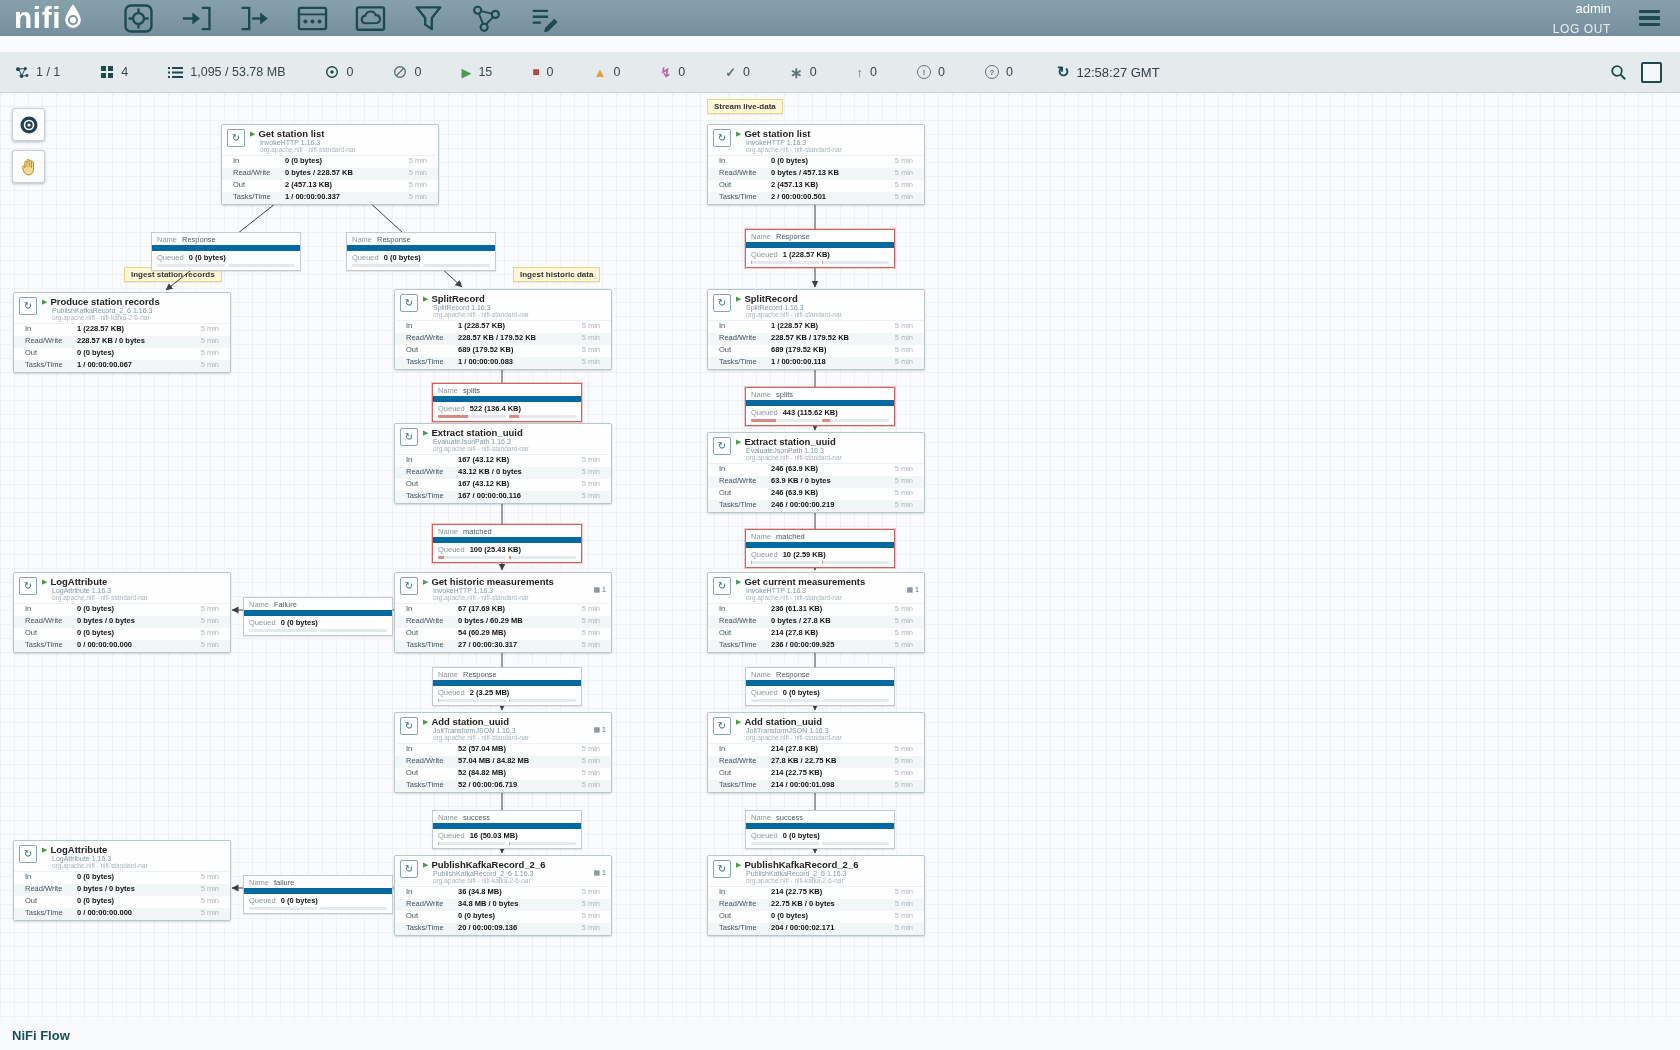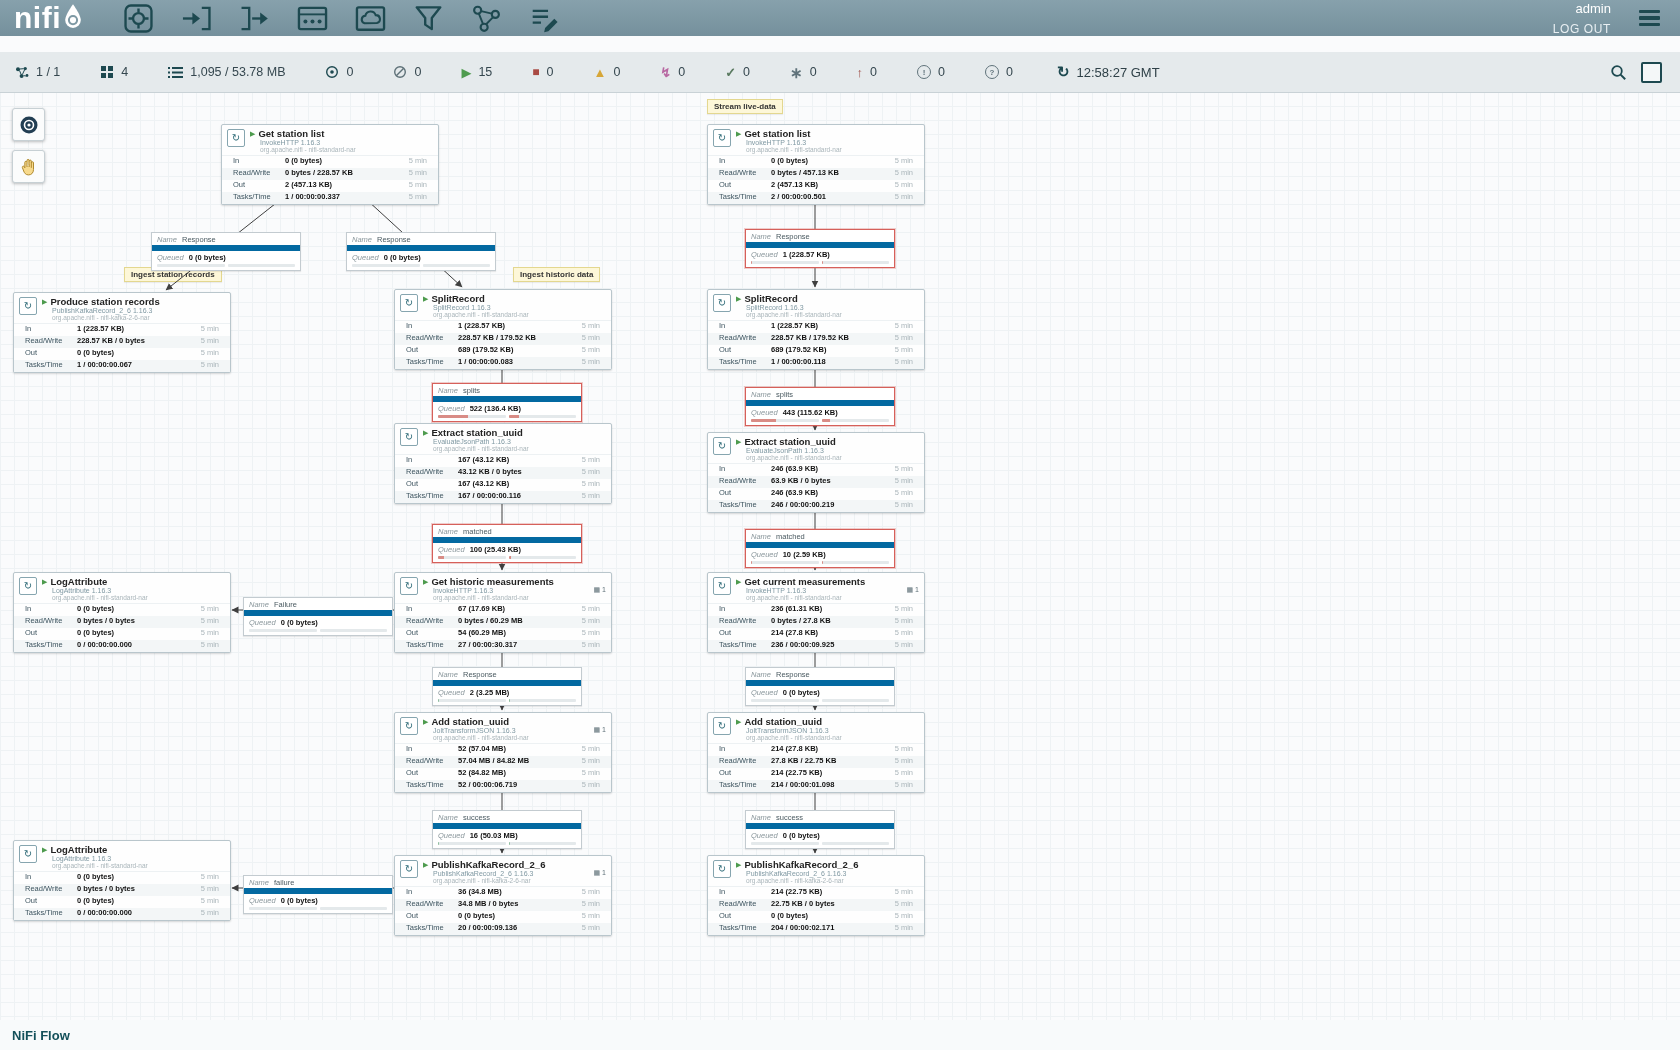--- a/index.html
+++ b/index.html
@@ -64,21 +64,21 @@
   .stat-row:nth-child(even){background:#F3F6F7;}
   .stat-label{width:52px;color:#3E5560;}
   .stat-value{flex:1;color:#111;font-weight:bold;white-space:nowrap;overflow:hidden;}
   .stat-window{width:26px;text-align:right;color:#ABB6BB;}
 
   .connection{position:absolute;z-index:4;width:148px;background:#fff;border:1px solid #C3CBD0;
               box-shadow:0 1px 1px rgba(0,0,0,.08);cursor:pointer;}
   .connection.alert{border-color:#D6605A;box-shadow:0 0 0 1px rgba(214,96,90,.3);}
   .conn-row{display:flex;gap:5px;align-items:center;height:12px;padding:0 5px;font-size:7.5px;}
   .conn-row.queued{border-top:6px solid #0369a1;}
-  .conn-key{color:#8A979C;font-style:italic;}
+  .conn-key{color:#8A979C;}
   .conn-name-val{color:#4A5A61;}
   .conn-queued-val{color:#111;font-weight:bold;}
   .conn-bars{display:flex;gap:3px;padding:1px 5px 3px;}
   .conn-bar{flex:1;height:3px;background:#E4E9EB;border-radius:1px;overflow:hidden;}
   .conn-bar i{display:block;height:100%;background:#8FBF9F;}
   .connection.alert .conn-bar i{background:#D98C86;}
 
   .palette{position:absolute;left:12px;top:16px;z-index:6;display:flex;flex-direction:column;gap:9px;}
   .palette-btn{width:31px;height:31px;background:#FBFCFC;border:1px solid #C7D0D4;border-radius:3px;
                box-shadow:0 1px 3px rgba(0,0,0,.25);display:flex;align-items:center;justify-content:center;cursor:pointer;}

